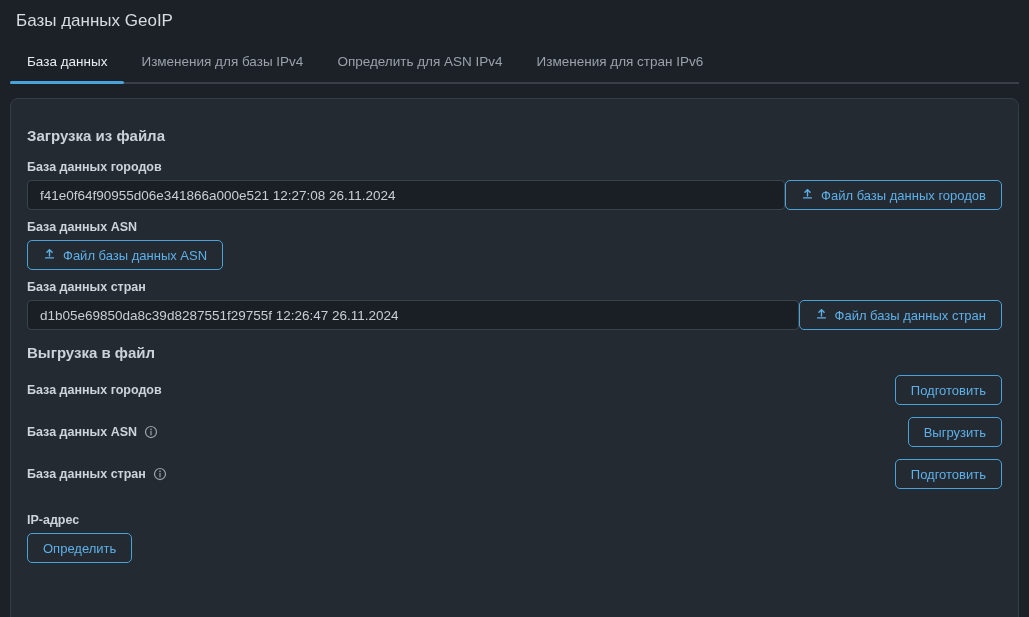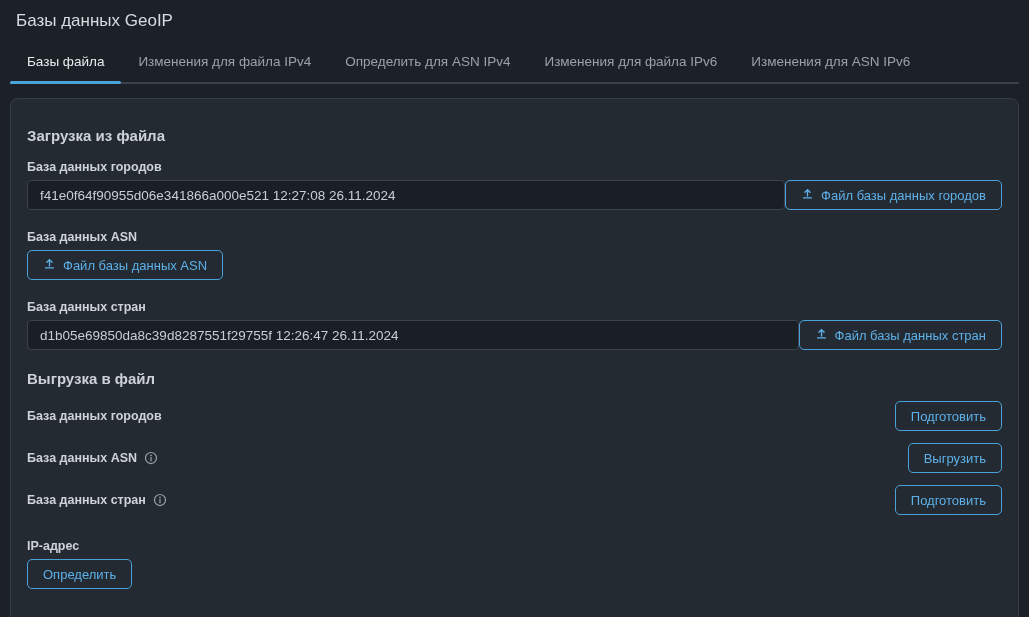--- a/index.html
+++ b/index.html
@@ -62,21 +62,21 @@
     font-size: 15px; font-weight: bold;
     margin: 14px 0 16px;
   }
   .section-title.second { margin-bottom: 14px; }
   .field-label {
     color: var(--text-label);
     font-size: 12.5px; font-weight: bold;
     margin-bottom: 6px;
     display: flex; align-items: center; gap: 7px;
   }
-  .input-row { display: flex; margin-bottom: 20px; }
+  .input-row { display: flex; margin-bottom: 10px; }
   .text-input {
     flex: 1;
     height: 30px;
     background: var(--input-bg);
     border: 1px solid var(--input-border);
     border-radius: 4px;
     color: #c9ced4;
     font-size: 13.5px;
     padding: 0 12px;
     font-family: inherit;
@@ -112,25 +112,24 @@
   .info-icon svg { display: block; }
   .lookup-block { margin-top: 24px; }
   .icon-svg { display: block; }
 </style>
 </head>
 <body>
 
 <div class="page-title">Базы данных GeoIP</div>
 
 <div class="tabs">
-  <div class="tab active">Базы файла</div>
-  <div class="tab">Изменения для файла IPv4</div>
+  <div class="tab active">База данных</div>
+  <div class="tab">Изменения для базы IPv4</div>
   <div class="tab">Определить для ASN IPv4</div>
-  <div class="tab">Изменения для файла IPv6</div>
-  <div class="tab">Изменения для ASN IPv6</div>
+  <div class="tab">Изменения для стран IPv6</div>
 </div>
 
 <div class="panel">
 
   <div class="section-title">Загрузка из файла</div>
 
   <div>
     <div class="field-label">База данных городов</div>
     <div class="input-row">
       <input class="text-input" type="text" value="f41e0f64f90955d06e341866a000e521 12:27:08 26.11.2024" style="">

